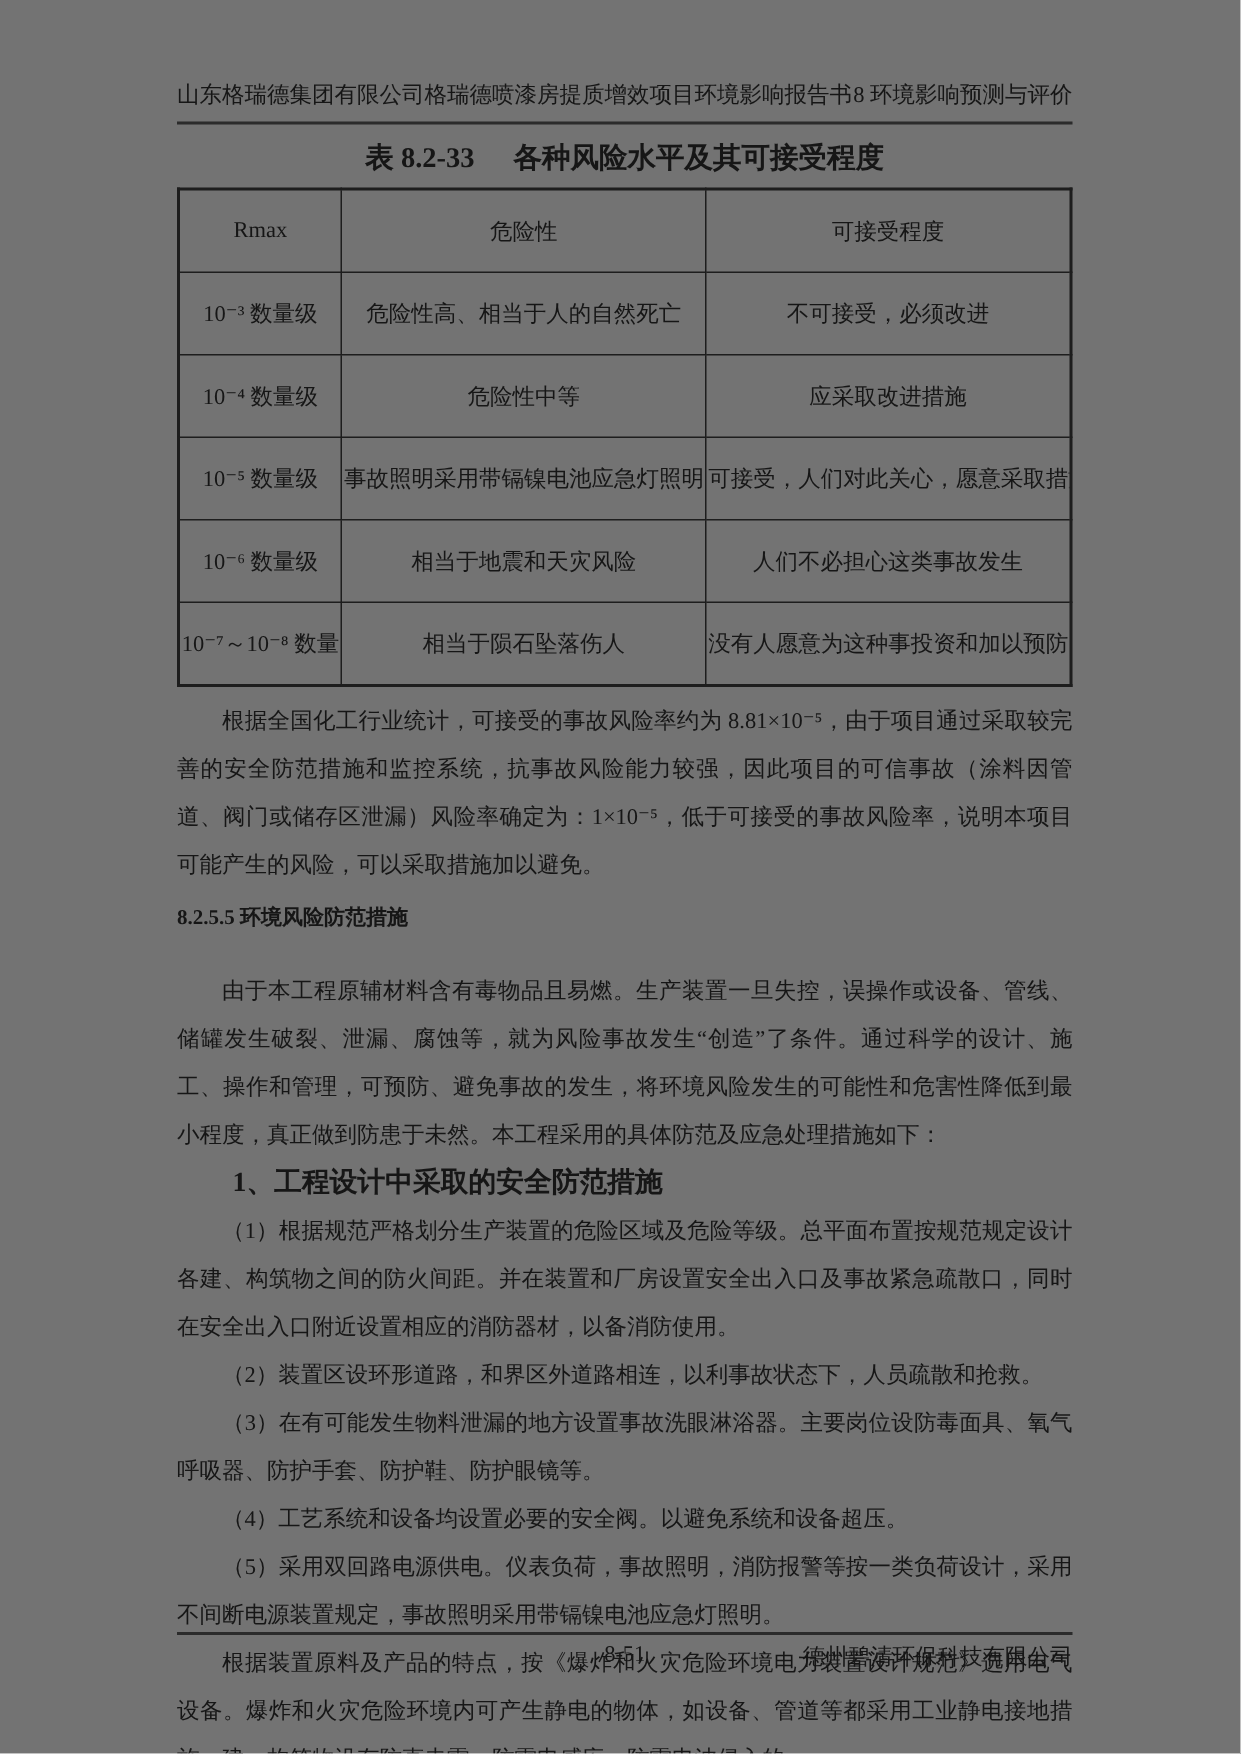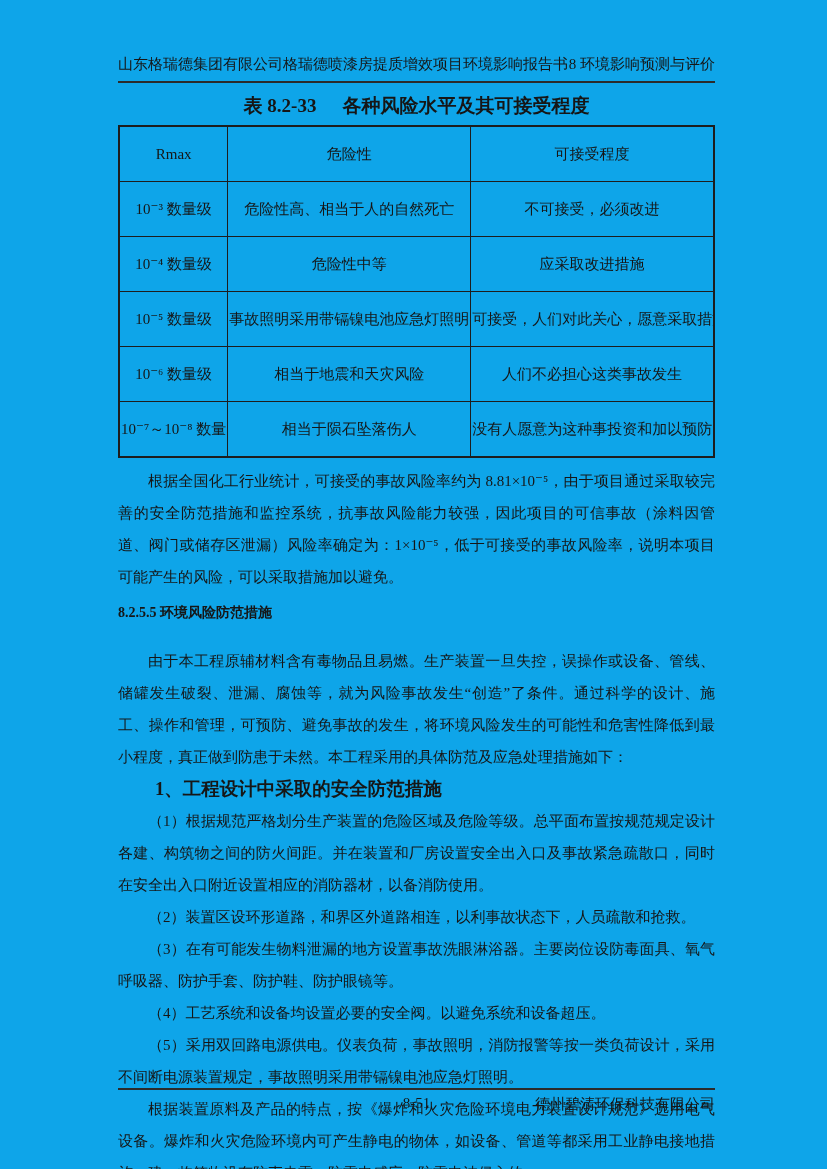--- a/index.html
+++ b/index.html
@@ -5,21 +5,21 @@
   html, body {
     margin: 0; padding: 0;
     background: #ffffff;
     font-family: "Liberation Serif", "DejaVu Serif", serif;
     color: #161616;
   }
   .page {
     position: relative;
     width: 827px;
     height: 1169px;
-    background: #0ea5e9;
+    background: #737373;
     overflow: hidden;
   }
   
   .header {
     position: absolute;
     top: 54px; left: 118px; right: 112px;
     display: flex;
     justify-content: space-between;
     align-items: flex-end;
     font-size: 15px;

